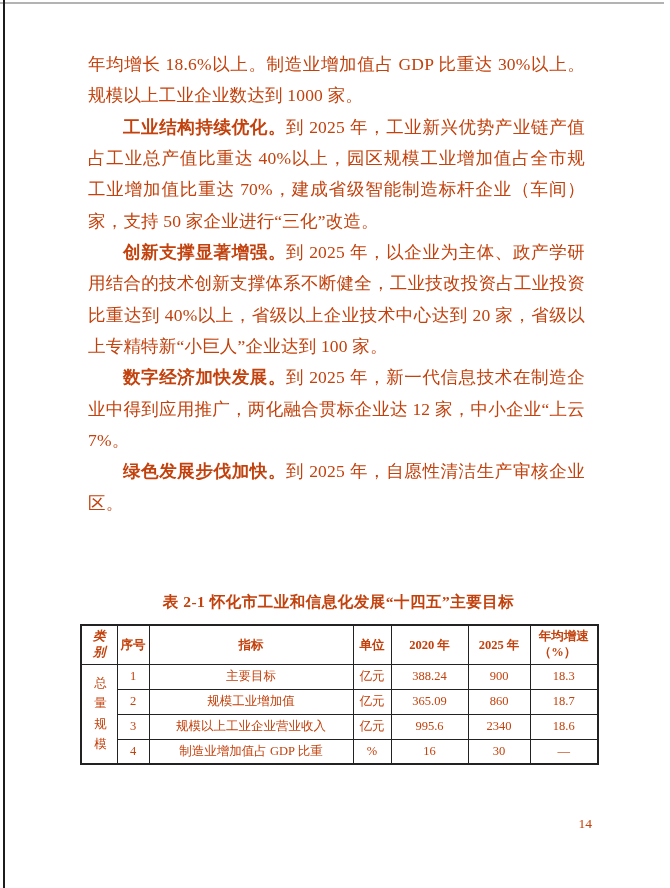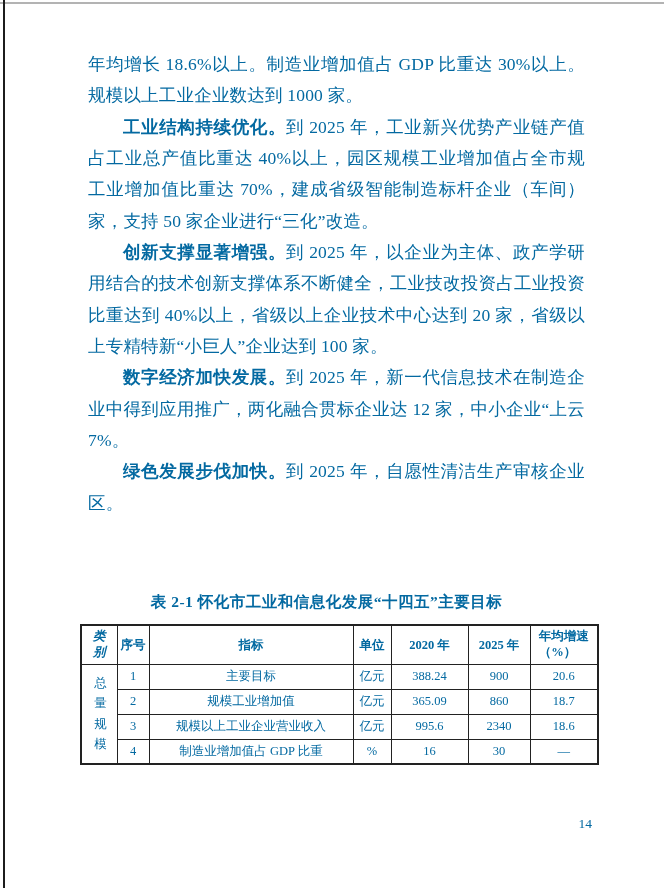--- a/index.html
+++ b/index.html
@@ -7,21 +7,21 @@
     padding: 0;
     background: #ffffff;
   }
   .page {
     position: relative;
     width: 664px;
     height: 888px;
     background: #ffffff;
     overflow: hidden;
     font-family: "Liberation Serif", "DejaVu Serif", serif;
-    color: #0369a1;
+    color: #c2410c;
   }
   .edge-top {
     position: absolute;
     left: 0; top: 2px;
     width: 670px; height: 2px;
     background: #b3b3b3;
   }
   .edge-left {
     position: absolute;
     left: 3px; top: 0;
@@ -47,21 +47,21 @@
     text-align-last: left;
   }
   .tline.indent {
     text-indent: 35px;
   }
   .lead {
     font-weight: 700;
   }
   .table-title {
     position: absolute;
-    left: 68px; top: 592px;
+    left: 80px; top: 592px;
     width: 517px;
     text-align: center;
     font-size: 15.5px;
     font-weight: 700;
     letter-spacing: 0.5px;
   }
   table.goals {
     position: absolute;
     left: 80px; top: 624px;
     width: 517px;
@@ -167,21 +167,21 @@
         <th>2025 年</th>
         <th><span class="th-growth"><span>年均增速</span><span>（%）</span></span></th>
       </tr>
       <tr class="row">
         <td class="cat-cell" rowspan="4"><span>总量规模</span></td>
         <td>1</td>
         <td class="ind-cell">主要目标</td>
         <td>亿元</td>
         <td>388.24</td>
         <td>900</td>
-        <td>20.6</td>
+        <td>18.3</td>
       </tr>
       <tr class="row">
         <td>2</td>
         <td class="ind-cell">规模工业增加值</td>
         <td>亿元</td>
         <td>365.09</td>
         <td>860</td>
         <td>18.7</td>
       </tr>
       <tr class="row">

